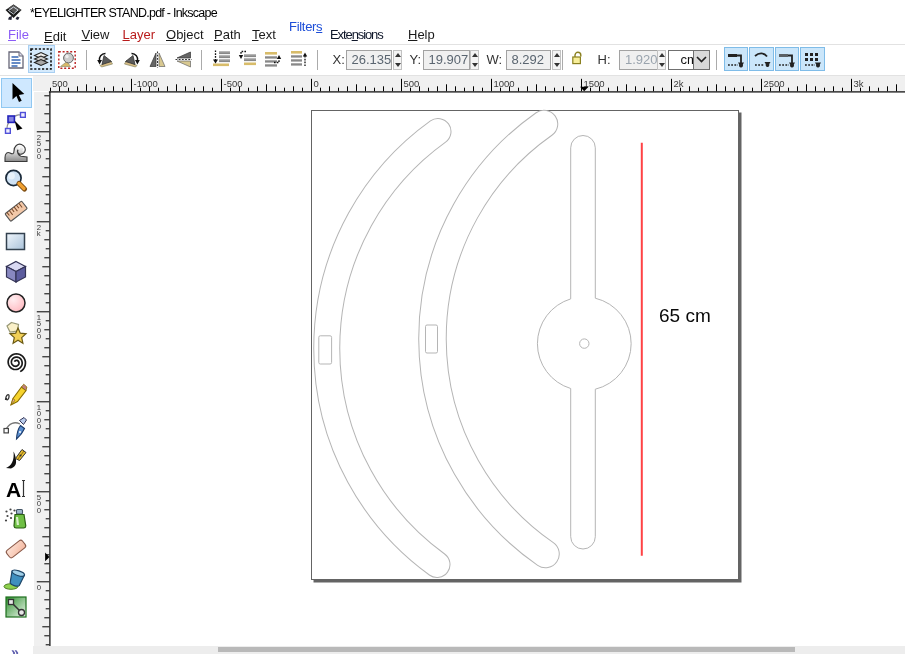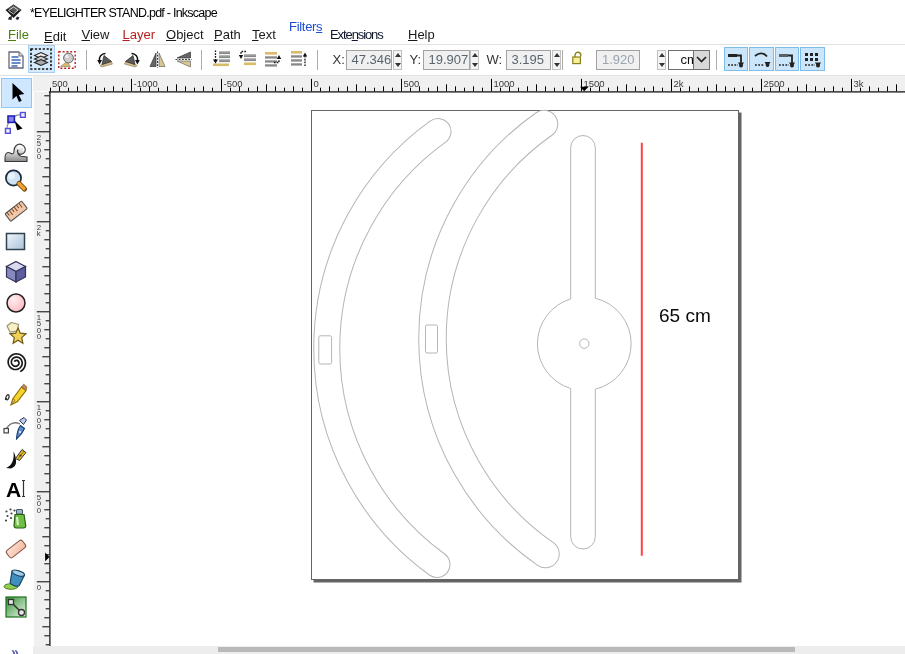--- a/index.html
+++ b/index.html
@@ -7,21 +7,21 @@
 
 <svg style="position:absolute;left:5px;top:4px" width="17" height="17" viewBox="0 0 17 17">
 <polygon points="8.5,0.5 16.5,6 8.5,14 0.5,6" fill="#1a1a1a"></polygon>
 <polygon points="8.5,0.5 16.5,6 8.5,8.5 3,4.5" fill="#555"></polygon>
 <path d="M3.5,6.5 l5,-3.5 l4.5,3 l-4.5,4 z" fill="none" stroke="#dfe5ef" stroke-width="0.9"></path>
 <polygon points="4,13 7,12 6.5,16 3,15.5" fill="#223"></polygon>
 <polygon points="12,12.5 14.5,13.5 13,16 10.5,15" fill="#223"></polygon>
 </svg>
 <div style="position:absolute;left:30px;top:5.5px;font-size:12.5px;letter-spacing:-0.75px;color:#000">*EYELIGHTER STAND.pdf - Inkscape</div>
 
-<div style="position:absolute;left:8px;top:27px;font-size:13px;color:#4d7c0f"><u>F</u>ile</div>
+<div style="position:absolute;left:8px;top:27px;font-size:13px;color:#8b5cf6"><u>F</u>ile</div>
 <div style="position:absolute;left:44px;top:29px;font-size:13px;color:#1a1a1a"><u>E</u>dit</div>
 <div style="position:absolute;left:81.5px;top:27px;font-size:13px;color:#1a1a1a"><u>V</u>iew</div>
 <div style="position:absolute;left:122.5px;top:27px;font-size:13px;color:#b91c1c"><u>L</u>ayer</div>
 <div style="position:absolute;left:166px;top:27px;font-size:13px;color:#1a1a1a"><u>O</u>bject</div>
 <div style="position:absolute;left:214px;top:27px;font-size:13px;color:#1a1a1a"><u>P</u>ath</div>
 <div style="position:absolute;left:252px;top:27px;font-size:13px;color:#1a1a1a"><u>T</u>ext</div>
 <div style="position:absolute;left:289px;top:19px;font-size:13px;color:#1d4ed8;letter-spacing:-0.3px">Filter<u>s</u></div>
 <div style="position:absolute;left:330px;top:27px;font-size:13px;color:#0f172a;letter-spacing:-1.1px">Exte<u>n</u>sions</div>
 <div style="position:absolute;left:408px;top:27px;font-size:13px;color:#1a1a1a"><u>H</u>elp</div>
 <div style="position:absolute;left:0;top:43.5px;width:905px;height:1px;background:#e2e2e2"></div>
@@ -107,44 +107,44 @@
     <rect x="1" y="5" width="11" height="1" fill="#aaa"></rect>
     <rect x="1" y="9" width="11" height="2.6" fill="#888"></rect>
     <rect x="1" y="9" width="11" height="1" fill="#aaa"></rect>
     <rect x="1" y="13" width="11" height="2.6" fill="#888"></rect>
     <rect x="1" y="13" width="11" height="1" fill="#aaa"></rect>
 <line x1="15" y1="16" x2="15" y2="6" stroke="#111" stroke-width="1.3" stroke-dasharray="1.6 1.2"></line>
 <polygon points="12.8,6.5 17.2,6.5 15,2.5" fill="#111"></polygon>
   </svg>
 <div style="position:absolute;left:317px;top:50px;width:1px;height:20px;background:#ababab"></div>
 <div style="position:absolute;left:332.5px;top:52px;font-size:13px;color:#333">X:</div>
-<div style="position:absolute;left:345.5px;top:49.5px;width:46.5px;height:20px;border:1px solid #a2a2a2;background:#f0f0f0;box-sizing:border-box;font-size:13px;color:#5a6570;line-height:18px;padding-left:5px">47.346</div>
+<div style="position:absolute;left:345.5px;top:49.5px;width:46.5px;height:20px;border:1px solid #a2a2a2;background:#f0f0f0;box-sizing:border-box;font-size:13px;color:#5a6570;line-height:18px;padding-left:5px">26.135</div>
 <div style="position:absolute;left:392.5px;top:49.5px;width:9px;height:20px;border:1px solid #c2c2c2;background:#f4f4f4;box-sizing:border-box">
     <div style="position:absolute;left:1px;top:2px;width:0;height:0;border-left:3.2px solid transparent;border-right:3.2px solid transparent;border-bottom:4.5px solid #333"></div>
     <div style="position:absolute;left:1px;bottom:2px;width:0;height:0;border-left:3.2px solid transparent;border-right:3.2px solid transparent;border-top:4.5px solid #333"></div>
   </div>
 <div style="position:absolute;left:409.5px;top:52px;font-size:13px;color:#333">Y:</div>
 <div style="position:absolute;left:422.5px;top:49.5px;width:47px;height:20px;border:1px solid #a2a2a2;background:#f0f0f0;box-sizing:border-box;font-size:13px;color:#5a6570;line-height:18px;padding-left:5px">19.907</div>
 <div style="position:absolute;left:470px;top:49.5px;width:9px;height:20px;border:1px solid #c2c2c2;background:#f4f4f4;box-sizing:border-box">
     <div style="position:absolute;left:1px;top:2px;width:0;height:0;border-left:3.2px solid transparent;border-right:3.2px solid transparent;border-bottom:4.5px solid #333"></div>
     <div style="position:absolute;left:1px;bottom:2px;width:0;height:0;border-left:3.2px solid transparent;border-right:3.2px solid transparent;border-top:4.5px solid #333"></div>
   </div>
 <div style="position:absolute;left:486.5px;top:52px;font-size:13px;color:#333">W:</div>
-<div style="position:absolute;left:505.5px;top:49.5px;width:45px;height:20px;border:1px solid #a2a2a2;background:#f0f0f0;box-sizing:border-box;font-size:13px;color:#5a6570;line-height:18px;padding-left:5px">3.195</div>
+<div style="position:absolute;left:505.5px;top:49.5px;width:45px;height:20px;border:1px solid #a2a2a2;background:#f0f0f0;box-sizing:border-box;font-size:13px;color:#5a6570;line-height:18px;padding-left:5px">8.292</div>
 <div style="position:absolute;left:551.5px;top:49.5px;width:9px;height:20px;border:1px solid #c2c2c2;background:#f4f4f4;box-sizing:border-box">
     <div style="position:absolute;left:1px;top:2px;width:0;height:0;border-left:3.2px solid transparent;border-right:3.2px solid transparent;border-bottom:4.5px solid #333"></div>
     <div style="position:absolute;left:1px;bottom:2px;width:0;height:0;border-left:3.2px solid transparent;border-right:3.2px solid transparent;border-top:4.5px solid #333"></div>
   </div>
 <div style="position:absolute;left:561.5px;top:50px;width:1px;height:20px;background:#ababab"></div>
 <svg style="position:absolute;left:571.5px;top:51px" width="12" height="14" viewBox="0 0 12 14">
 <path d="M3,6 V4.2 A2.9,2.9 0 0 1 8.8,4.2 V5.6" fill="none" stroke="#8a8020" stroke-width="1.4"></path>
 <rect x="0.8" y="6" width="7.6" height="6.6" fill="#f7ee9a" stroke="#8a8020" stroke-width="1.2"></rect>
   </svg>
 <div style="position:absolute;left:597.5px;top:52px;font-size:13px;color:#333">H:</div>
-<div style="position:absolute;left:596px;top:49.5px;width:43.5px;height:20px;border:1px solid #a2a2a2;background:#f0f0f0;box-sizing:border-box;font-size:13px;color:#9aa4ae;line-height:18px;padding-left:5px">1.920</div>
+<div style="position:absolute;left:619px;top:49.5px;width:43.5px;height:20px;border:1px solid #a2a2a2;background:#f0f0f0;box-sizing:border-box;font-size:13px;color:#9aa4ae;line-height:18px;padding-left:5px">1.920</div>
 <div style="position:absolute;left:656.5px;top:49.5px;width:9px;height:20px;border:1px solid #c2c2c2;background:#f4f4f4;box-sizing:border-box">
     <div style="position:absolute;left:1px;top:2px;width:0;height:0;border-left:3.2px solid transparent;border-right:3.2px solid transparent;border-bottom:4.5px solid #333"></div>
     <div style="position:absolute;left:1px;bottom:2px;width:0;height:0;border-left:3.2px solid transparent;border-right:3.2px solid transparent;border-top:4.5px solid #333"></div>
   </div>
 <div style="position:absolute;left:667.5px;top:49.5px;width:26px;height:20px;border:1px solid #707070;background:#fff;box-sizing:border-box;font-size:13px;color:#111;line-height:17px;padding-left:12px">cm</div>
 <div style="position:absolute;left:692.5px;top:49.5px;width:17.5px;height:20px;border:1px solid #707070;background:#d9d9d9;box-sizing:border-box"></div>
 <svg style="position:absolute;left:695px;top:55px" width="13" height="9" viewBox="0 0 13 9">
     <polyline points="2,2 6.5,6.5 11,2" fill="none" stroke="#222" stroke-width="1.7"></polyline>
   </svg>
 <div style="position:absolute;left:715.5px;top:50px;width:1px;height:20px;background:#ababab"></div>

